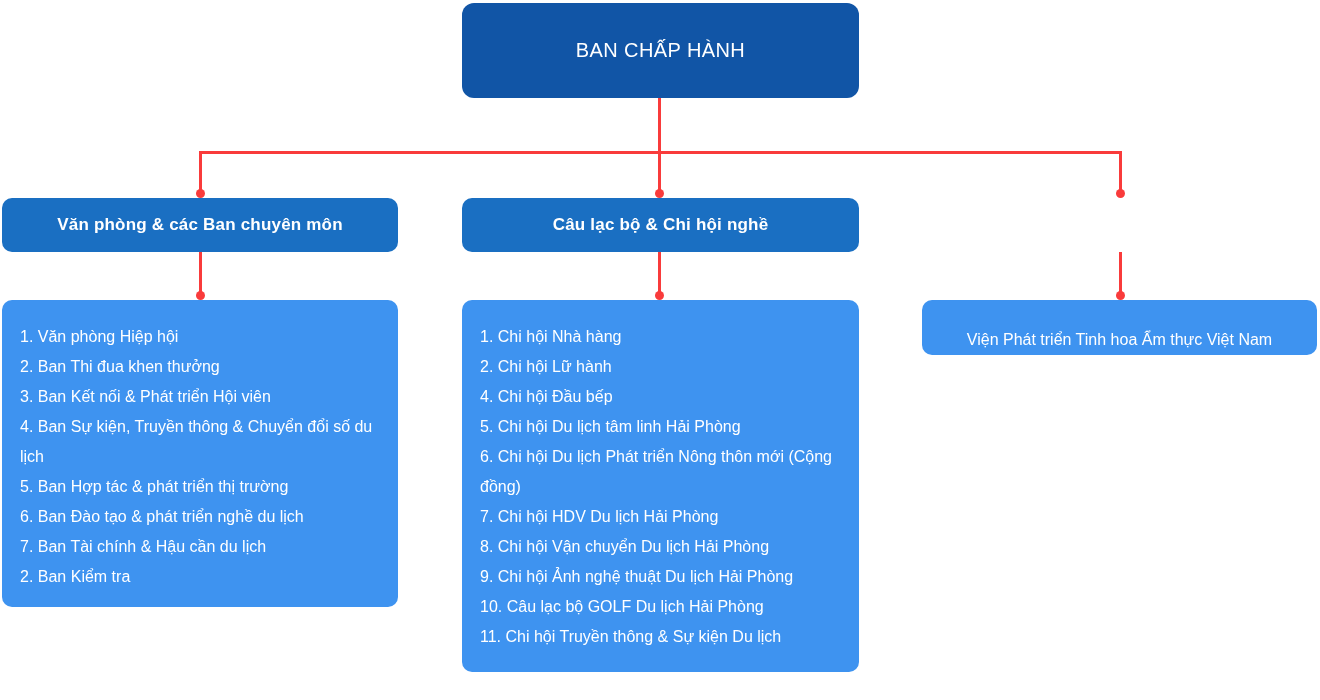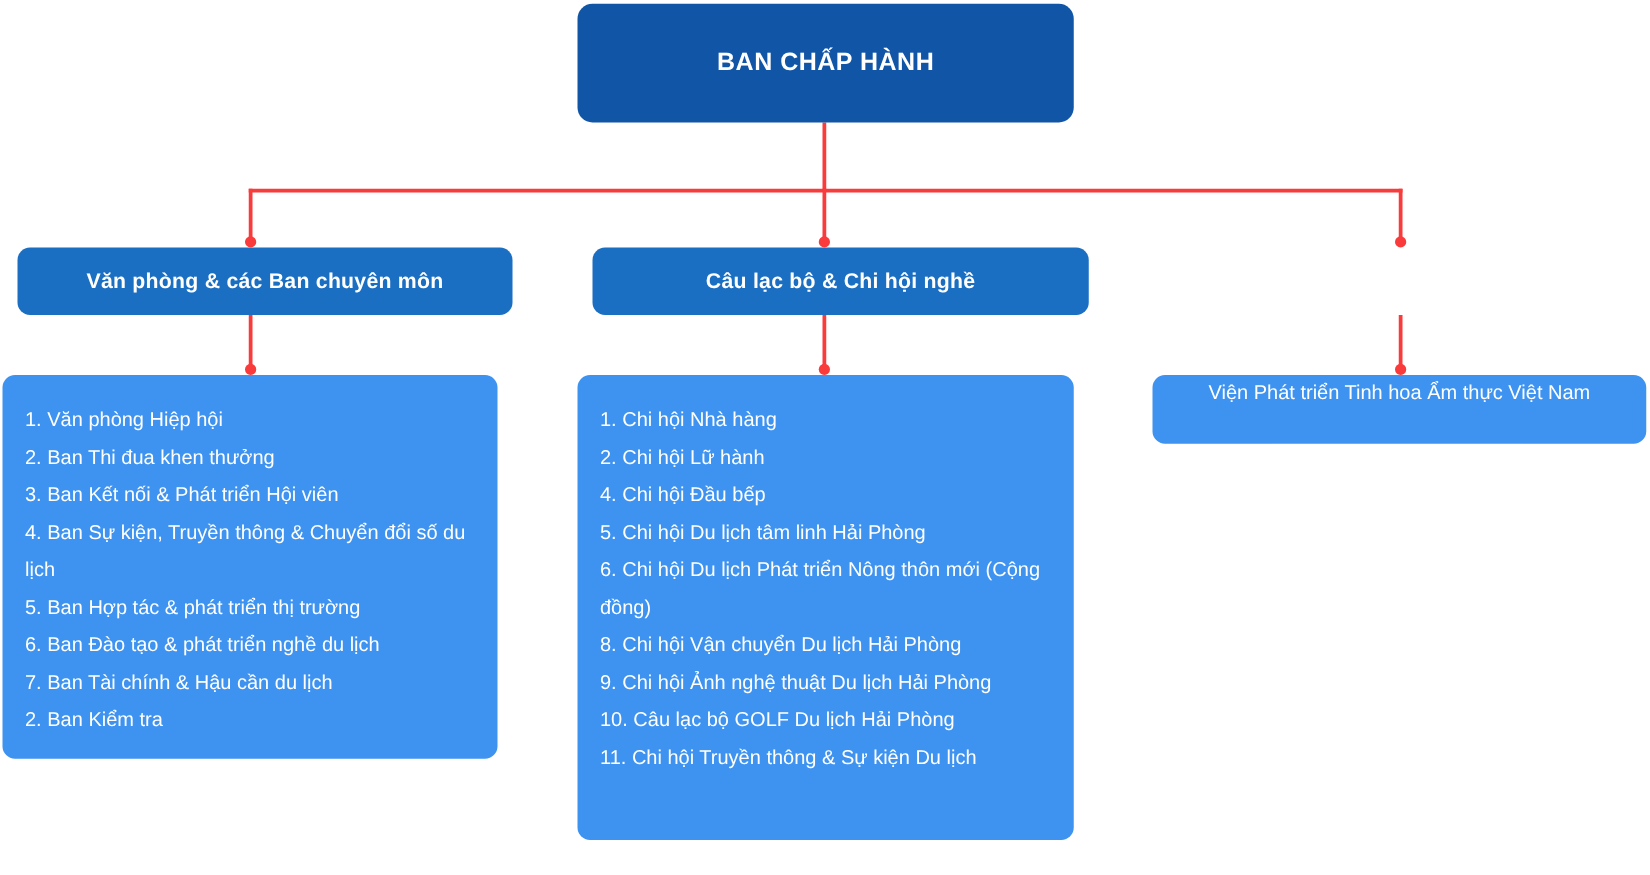--- a/index.html
+++ b/index.html
@@ -14,41 +14,41 @@
   html,body{background:var(--background);}
   body{font-family:"Liberation Sans","DejaVu Sans",sans-serif;}
   .canvas{position:relative;width:1320px;height:700px;background:var(--background);overflow:hidden;}
 
   
   .box{position:absolute;color:var(--text);}
   .root-box{
     left:462px;top:3px;width:397px;height:95px;border-radius:12px;
     background:var(--root_box);
     display:flex;flex-direction:column;justify-content:center;align-items:center;
-    font-weight:bold;font-size:20px;line-height:29px;letter-spacing:.4px;
+    font-weight:normal;font-size:20px;line-height:29px;letter-spacing:.4px;
     text-align:center;
   }
   .header-box{
     top:198px;height:54px;border-radius:10px;background:var(--level2_box);
     display:flex;justify-content:center;align-items:center;
-    font-weight:bold;font-size:17px;text-align:center;letter-spacing:.2px;margin-left:12px;
+    font-weight:bold;font-size:17px;text-align:center;letter-spacing:.2px;
   }
   .hb-1{left:2px;width:396px;}
   .hb-2{left:462px;width:397px;}
   .hb-3{left:922px;width:395px;}
 
   .list-box{
     top:300px;border-radius:10px;background:var(--list_box);
     font-size:16px;line-height:30px;color:var(--text);
     padding:22px 18px 1px 18px;
   }
   .lb-1{left:2px;width:396px;height:307px;}
   .lb-2{left:462px;width:397px;height:372px;}
   .lb-3{left:922px;width:395px;height:55px;padding:0;
-        display:flex;justify-content:center;align-items:flex-start;text-align:center;}
+        display:flex;justify-content:center;align-items:flex-end;text-align:center;}
 
   
   .vline,.hline{position:absolute;background:var(--connector);}
   .vline{width:3px;}
   .hline{height:3px;}
   .v-root{left:658px;top:98px;height:54px;}
   .h-main{left:199px;top:151px;width:923px;}
   .v-drop-1{left:199px;top:151px;height:44px;}
   .v-drop-2{left:658px;top:151px;height:44px;}
   .v-drop-3{left:1119px;top:151px;height:44px;}
@@ -103,20 +103,21 @@
       <div class="list-item">6. Ban Đào tạo &amp; phát triển nghề du lịch</div>
       <div class="list-item">7. Ban Tài chính &amp; Hậu cần du lịch</div>
       <div class="list-item">2. Ban Kiểm tra</div>
     </div>
   <div class="box list-box lb-2">
       <div class="list-item">1. Chi hội Nhà hàng</div>
       <div class="list-item">2. Chi hội Lữ hành</div>
       <div class="list-item">4. Chi hội Đầu bếp</div>
       <div class="list-item">5. Chi hội Du lịch tâm linh Hải Phòng</div>
       <div class="list-item">6. Chi hội Du lịch Phát triển Nông thôn mới (Cộng đồng)</div>
+      <div class="list-item">7. Chi hội HDV Du lịch Hải Phòng</div>
       <div class="list-item">8. Chi hội Vận chuyển Du lịch Hải Phòng</div>
       <div class="list-item">9. Chi hội Ảnh nghệ thuật Du lịch Hải Phòng</div>
       <div class="list-item">10. Câu lạc bộ GOLF Du lịch Hải Phòng</div>
       <div class="list-item">11. Chi hội Truyền thông &amp; Sự kiện Du lịch</div>
     </div>
   <div class="box list-box lb-3">
       <div class="list-item">Viện Phát triển Tinh hoa Ẩm thực Việt Nam</div>
     </div>
 
 </div>

